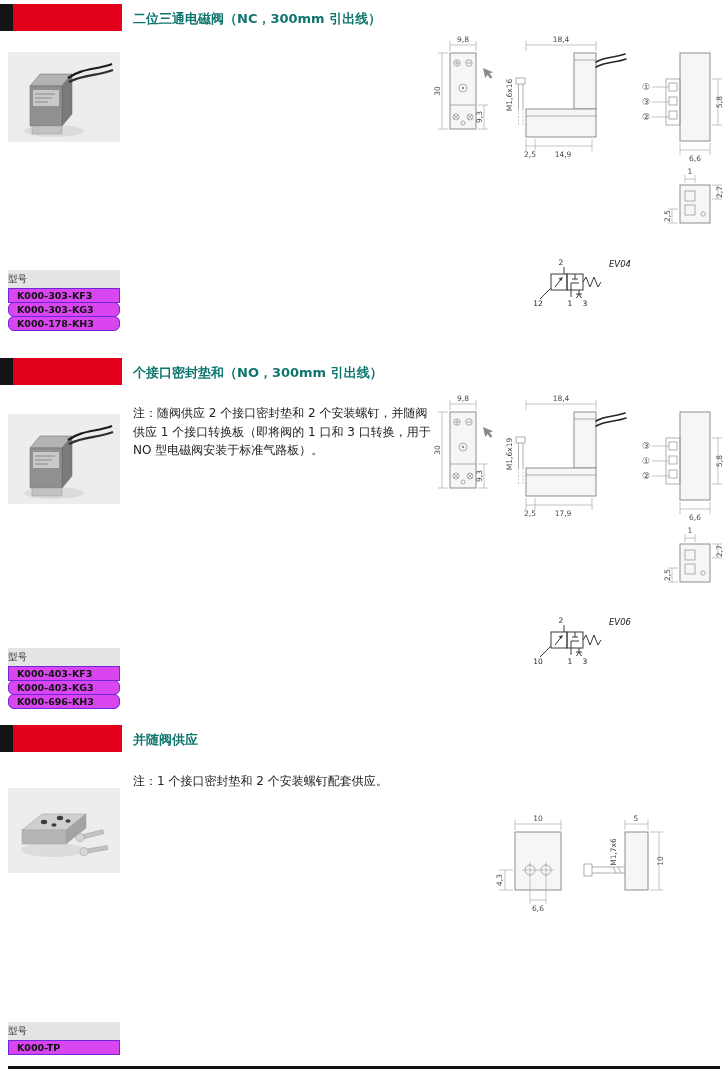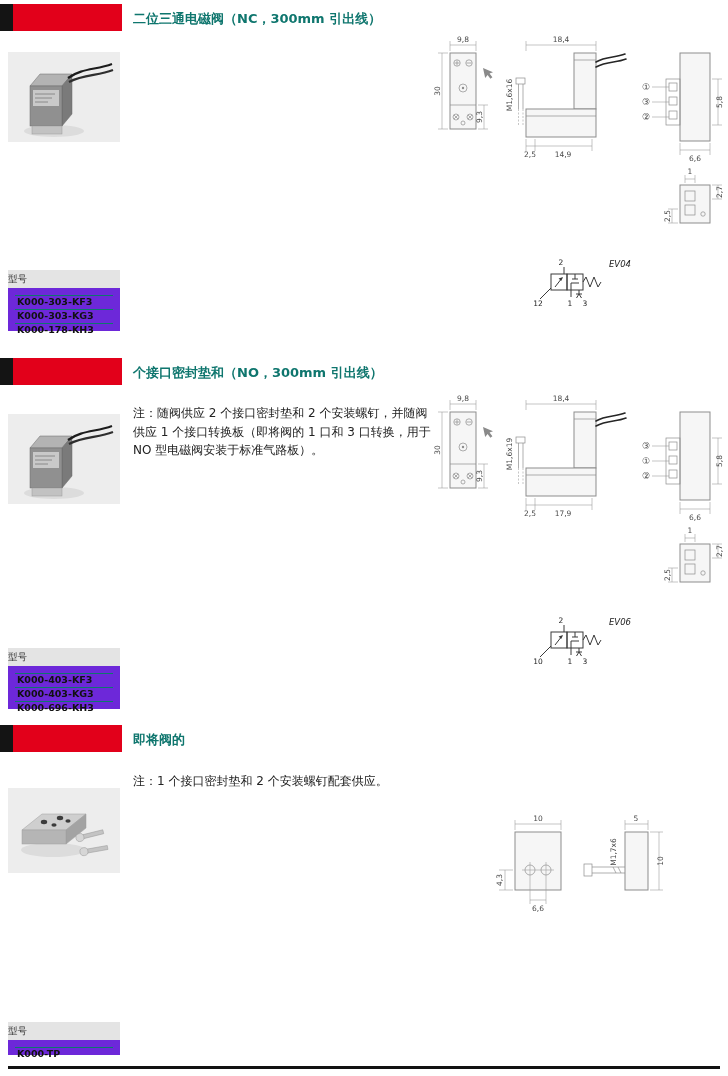--- a/index.html
+++ b/index.html
@@ -20,22 +20,22 @@
   svg .hand{fill:#8a8a8a;}
   svg .wire{fill:none;stroke:#262626;stroke-width:1.6;stroke-linecap:round;}
   svg text.d{font-family:"DejaVu Sans",sans-serif;font-size:7.5px;fill:#4a4a4a;}
   svg text.port{font-family:"DejaVu Sans",sans-serif;font-size:9px;fill:#444;}
   svg .sym{fill:none;stroke:#3a3a3a;stroke-width:1;}
   svg .arrow{fill:#3a3a3a;}
   svg text.s{font-family:"DejaVu Sans",sans-serif;font-size:7.5px;fill:#222;}
   svg text.sym-label{font-style:italic;font-size:8.5px;}
   .model-table{position:absolute;left:8px;width:112px;}
   .mt-head{background:var(--th-bg,#e4e4e4);height:18px;line-height:18px;font-size:9.5px;color:#333;}
-  .mt-row{height:15px;line-height:13px;border:7px solid #6d28d9;font-size:9.5px;font-weight:bold;color:#111;padding-left:2px;background:#0f766e;}
-  .mt-row + .mt-row{margin-top:-1px;}
+  .mt-row{height:15px;line-height:13px;border:1px solid #6d28d9;font-size:9.5px;font-weight:bold;color:#111;padding-left:8px;background:#d946ef;}
+  .mt-row + .mt-row{margin-top:-1px;border-radius:6px;}
   .bottom-rule{position:absolute;left:8px;width:712px;height:3px;background:#111;}
 </style>
 </head>
 <body>
 
 <div class="page">
 
   <div class="banner" style="top:4px">
     <div class="black"></div>
     <div class="red"></div>
@@ -262,21 +262,21 @@
     <div class="mt-head">型号</div>
     <div class="mt-row">K000-403-KF3</div>
     <div class="mt-row">K000-403-KG3</div>
     <div class="mt-row">K000-696-KH3</div>
   </div>
 
   <div class="banner" style="top:725px">
     <div class="black"></div>
     <div class="red"></div>
   </div>
-  <div class="title" style="top:731px">即将阀的</div>
+  <div class="title" style="top:731px">并随阀供应</div>
   <div class="note" style="top:772px;width:560px">注：1 个接口密封垫和 2 个安装螺钉配套供应。</div>
 
   <div class="photo" style="top:788px">
     <svg width="112" height="85" viewBox="0 0 112 85">
       <rect x="0" y="0" width="112" height="85" fill="#ededed"></rect>
       <ellipse cx="45" cy="62" rx="32" ry="7" fill="#dcdcdc"></ellipse>
       <polygon points="14,42 34,26 78,26 58,42" fill="#cfcfcf" stroke="#9f9f9f" stroke-width="0.5"></polygon>
       <polygon points="58,42 78,26 78,40 58,56" fill="#a3a3a3" stroke="#9f9f9f" stroke-width="0.5"></polygon>
       <rect x="14" y="42" width="44" height="14" fill="#b5b5b5" stroke="#9f9f9f" stroke-width="0.5"></rect>
       <ellipse cx="36" cy="34" rx="3.2" ry="2.2" fill="#3c3c3c"></ellipse>

